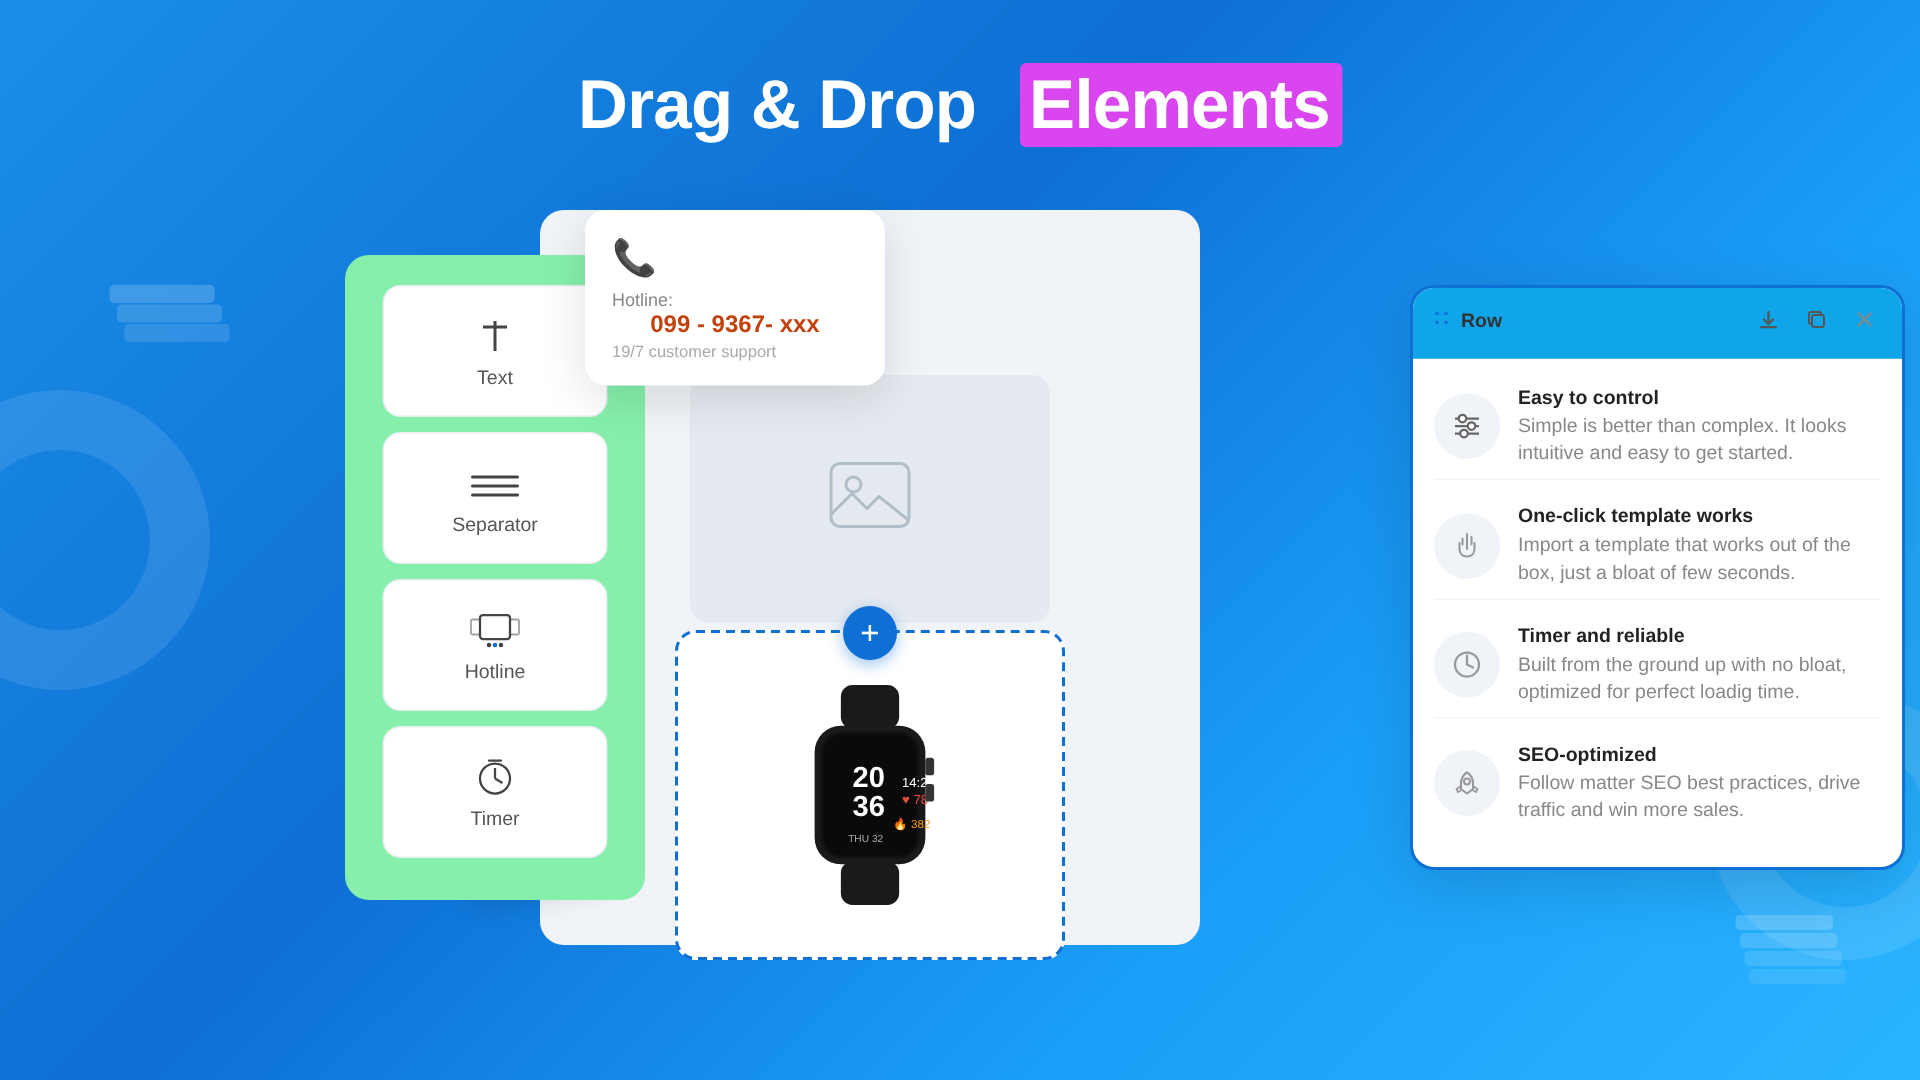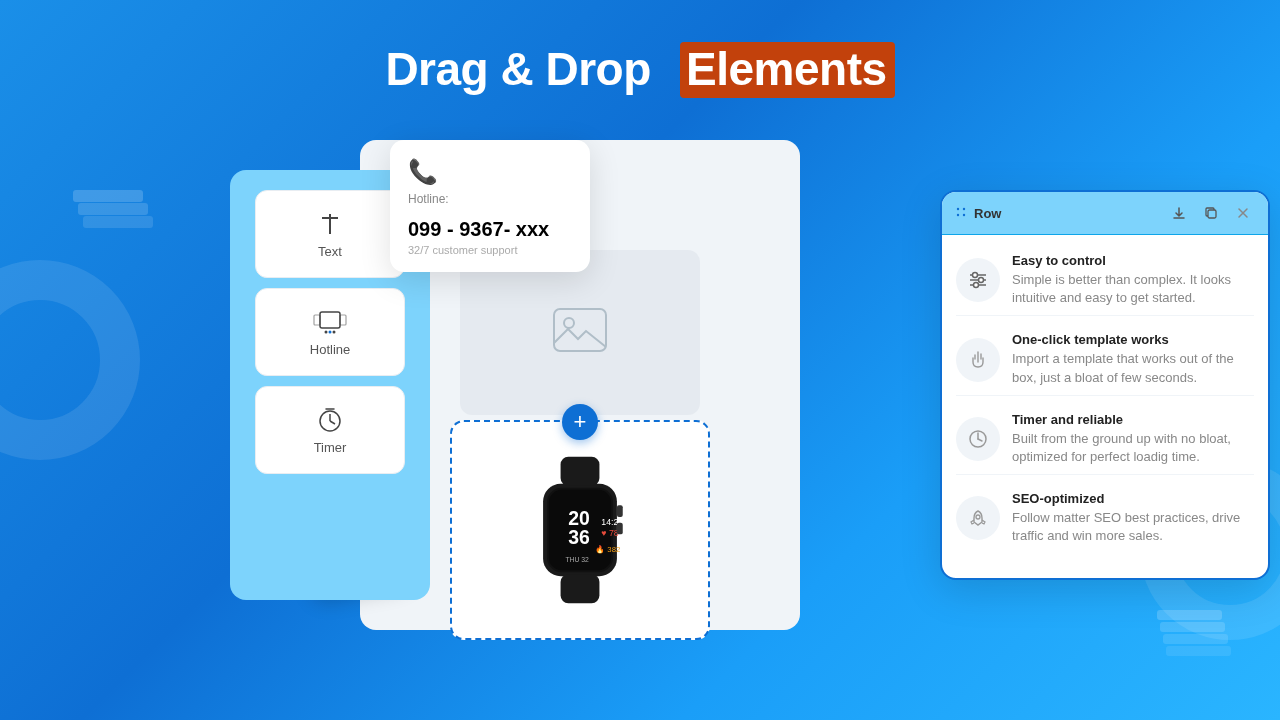--- a/index.html
+++ b/index.html
@@ -60,21 +60,21 @@
       position: relative;
       z-index: 10;
     }
     .header-title {
       font-size: 46px;
       font-weight: 800;
       color: white;
       letter-spacing: -0.5px;
     }
     .header-title .highlight {
-      background: #c2410c;
+      background: #d946ef;
       color: white;
       border-radius: 4px;
       padding: 0 8px 2px 6px;
       display: inline-block;
       margin-left: 17px;
     }
 
     
     .main-container {
       position: absolute;
@@ -85,21 +85,21 @@
       height: 530px;
     }
 
     
     .left-panel {
       position: absolute;
       left: 0;
       top: 30px;
       width: 200px;
       height: 430px;
-      background: #7dd3fc;
+      background: #86efac;
       border-radius: 16px;
       padding: 20px 10px;
       display: flex;
       flex-direction: column;
       align-items: center;
       gap: 10px;
       z-index: 5;
     }
     .sidebar-item {
       width: 150px;
@@ -146,26 +146,27 @@
       z-index: 20;
     }
     .hotline-icon {
       font-size: 24px;
       color: #0e6fd4;
       margin-bottom: 6px;
     }
     .hotline-label {
       font-size: 12px;
       color: #888;
-      margin-bottom: 12px;
+      margin-bottom: 1px;
     }
     .hotline-number {
-      font-size: 20px;
+      font-size: 16px;
       font-weight: 700;
-      color: #000000;
+      color: #c2410c;
+      text-align: center;
     }
     .hotline-support {
       font-size: 11px;
       color: #aaa;
       margin-top: 3px;
     }
 
     
     .image-placeholder {
       position: absolute;
@@ -275,22 +276,22 @@
       z-index: 15;
       overflow: hidden;
     }
 
     
     .row-toolbar {
       display: flex;
       align-items: center;
       gap: 6px;
       padding: 8px 12px;
-      background: #7dd3fc;
-      border-bottom: 1px solid #0ea5e9;
+      background: #0ea5e9;
+      border-bottom: 5px solid #0ea5e9;
     }
     .row-toolbar-drag {
       font-size: 14px;
       color: #0e6fd4;
       cursor: grab;
     }
     .row-toolbar-label {
       font-size: 13px;
       font-weight: 600;
       color: #333;
@@ -376,30 +377,38 @@
     <span>Drag &amp; Drop </span><span class="highlight">Elements</span>
   </h1>
 </div>
 
 <div class="main-container">
 
   <div class="hotline-card">
     <div class="hotline-icon">📞</div>
     <div class="hotline-label">Hotline:</div>
     <div class="hotline-number">099 - 9367- xxx</div>
-    <div class="hotline-support">32/7 customer support</div>
+    <div class="hotline-support">19/7 customer support</div>
   </div>
 
   <div class="left-panel">
     <div class="sidebar-item">
       <svg width="28" height="28" viewBox="0 0 28 28" fill="none">
         <line x1="14" y1="4" x2="14" y2="24" stroke="#444" stroke-width="2"></line>
         <line x1="6" y1="8" x2="22" y2="8" stroke="#444" stroke-width="2"></line>
       </svg>
       <span class="sidebar-item-label">Text</span>
+    </div>
+    <div class="sidebar-item">
+      <svg width="36" height="28" viewBox="0 0 36 28" fill="none">
+        <rect x="2" y="9" width="32" height="2" rx="1" fill="#444"></rect>
+        <rect x="2" y="15" width="32" height="2" rx="1" fill="#444" stroke-dasharray="3 2"></rect>
+        <rect x="2" y="21" width="32" height="2" rx="1" fill="#444"></rect>
+      </svg>
+      <span class="sidebar-item-label">Separator</span>
     </div>
     <div class="sidebar-item">
       <svg width="36" height="28" viewBox="0 0 36 28" fill="none">
         <rect x="8" y="4" width="20" height="16" rx="2" stroke="#444" stroke-width="1.5" fill="none"></rect>
         <rect x="2" y="7" width="6" height="10" rx="1" stroke="#444" stroke-width="1.2" fill="none" opacity="0.5"></rect>
         <rect x="28" y="7" width="6" height="10" rx="1" stroke="#444" stroke-width="1.2" fill="none" opacity="0.5"></rect>
         <circle cx="14" cy="24" r="1.5" fill="#444"></circle>
         <circle cx="18" cy="24" r="1.5" fill="#0e6fd4"></circle>
         <circle cx="22" cy="24" r="1.5" fill="#444"></circle>
       </svg>

